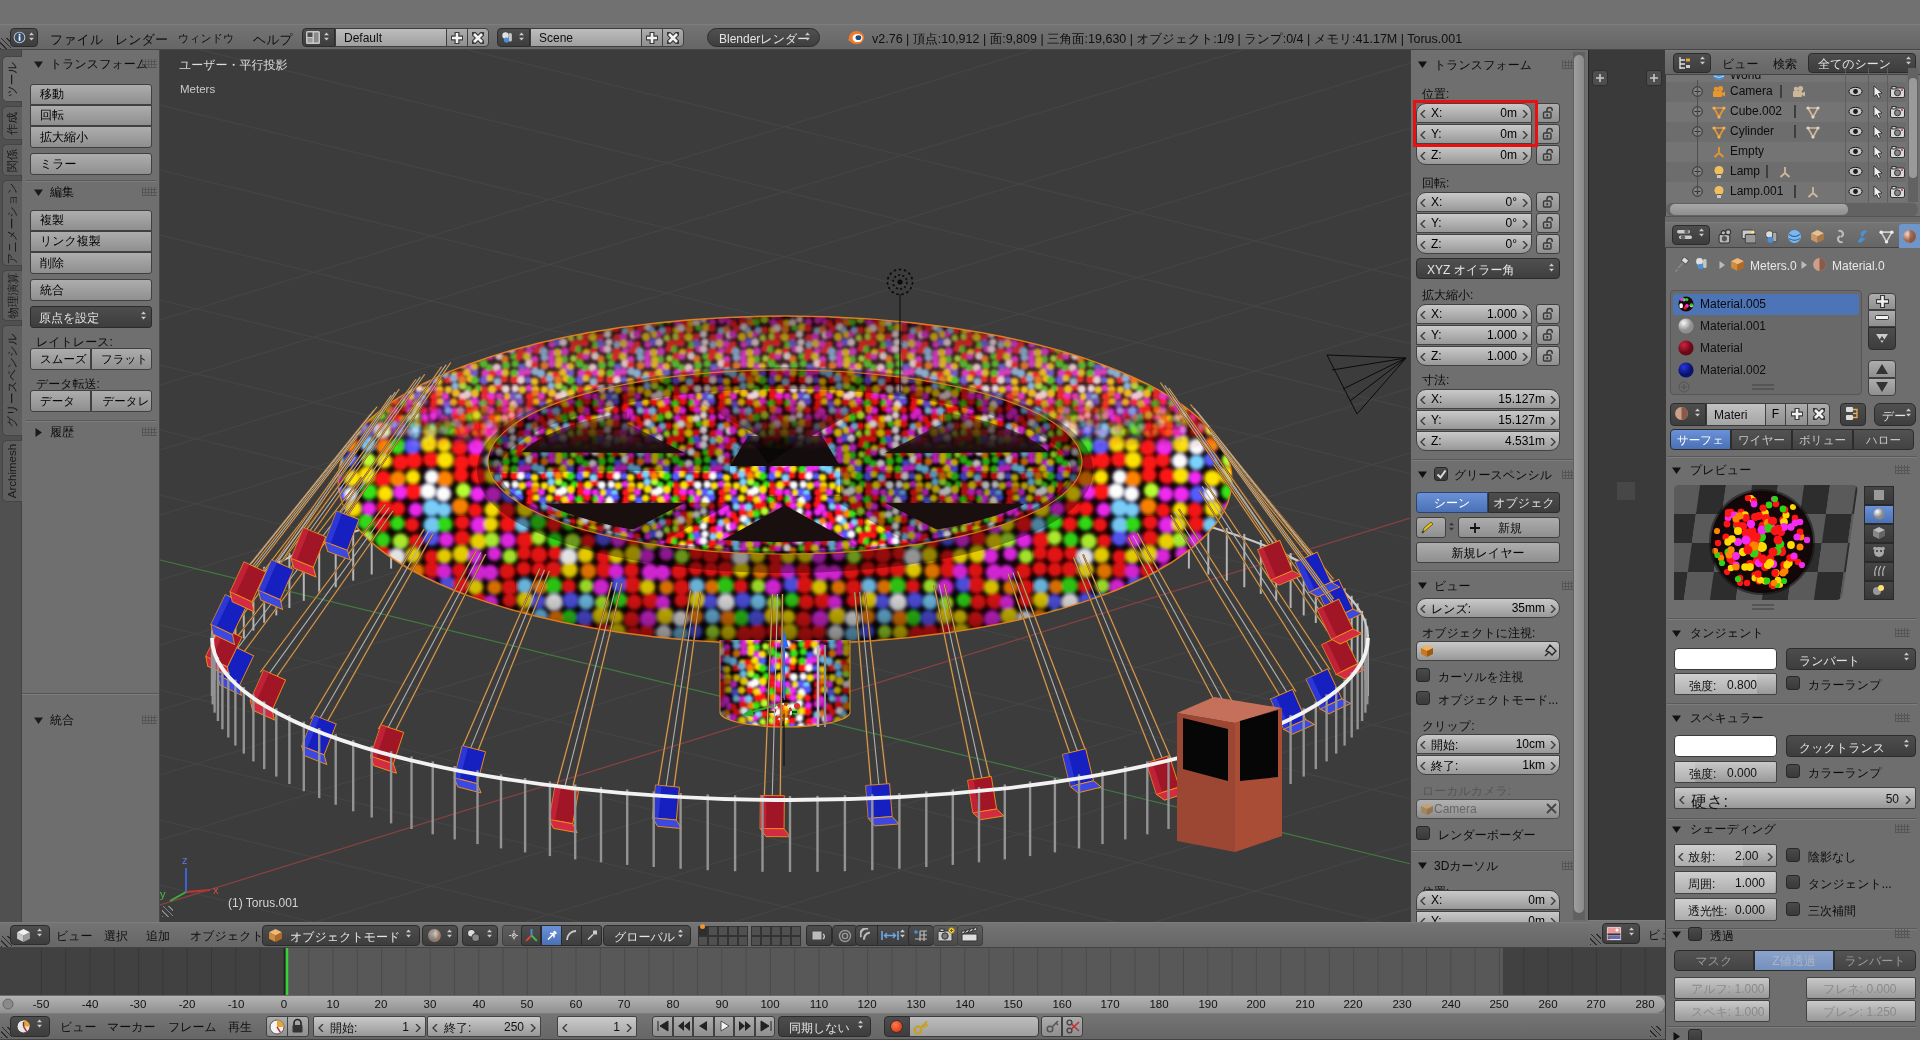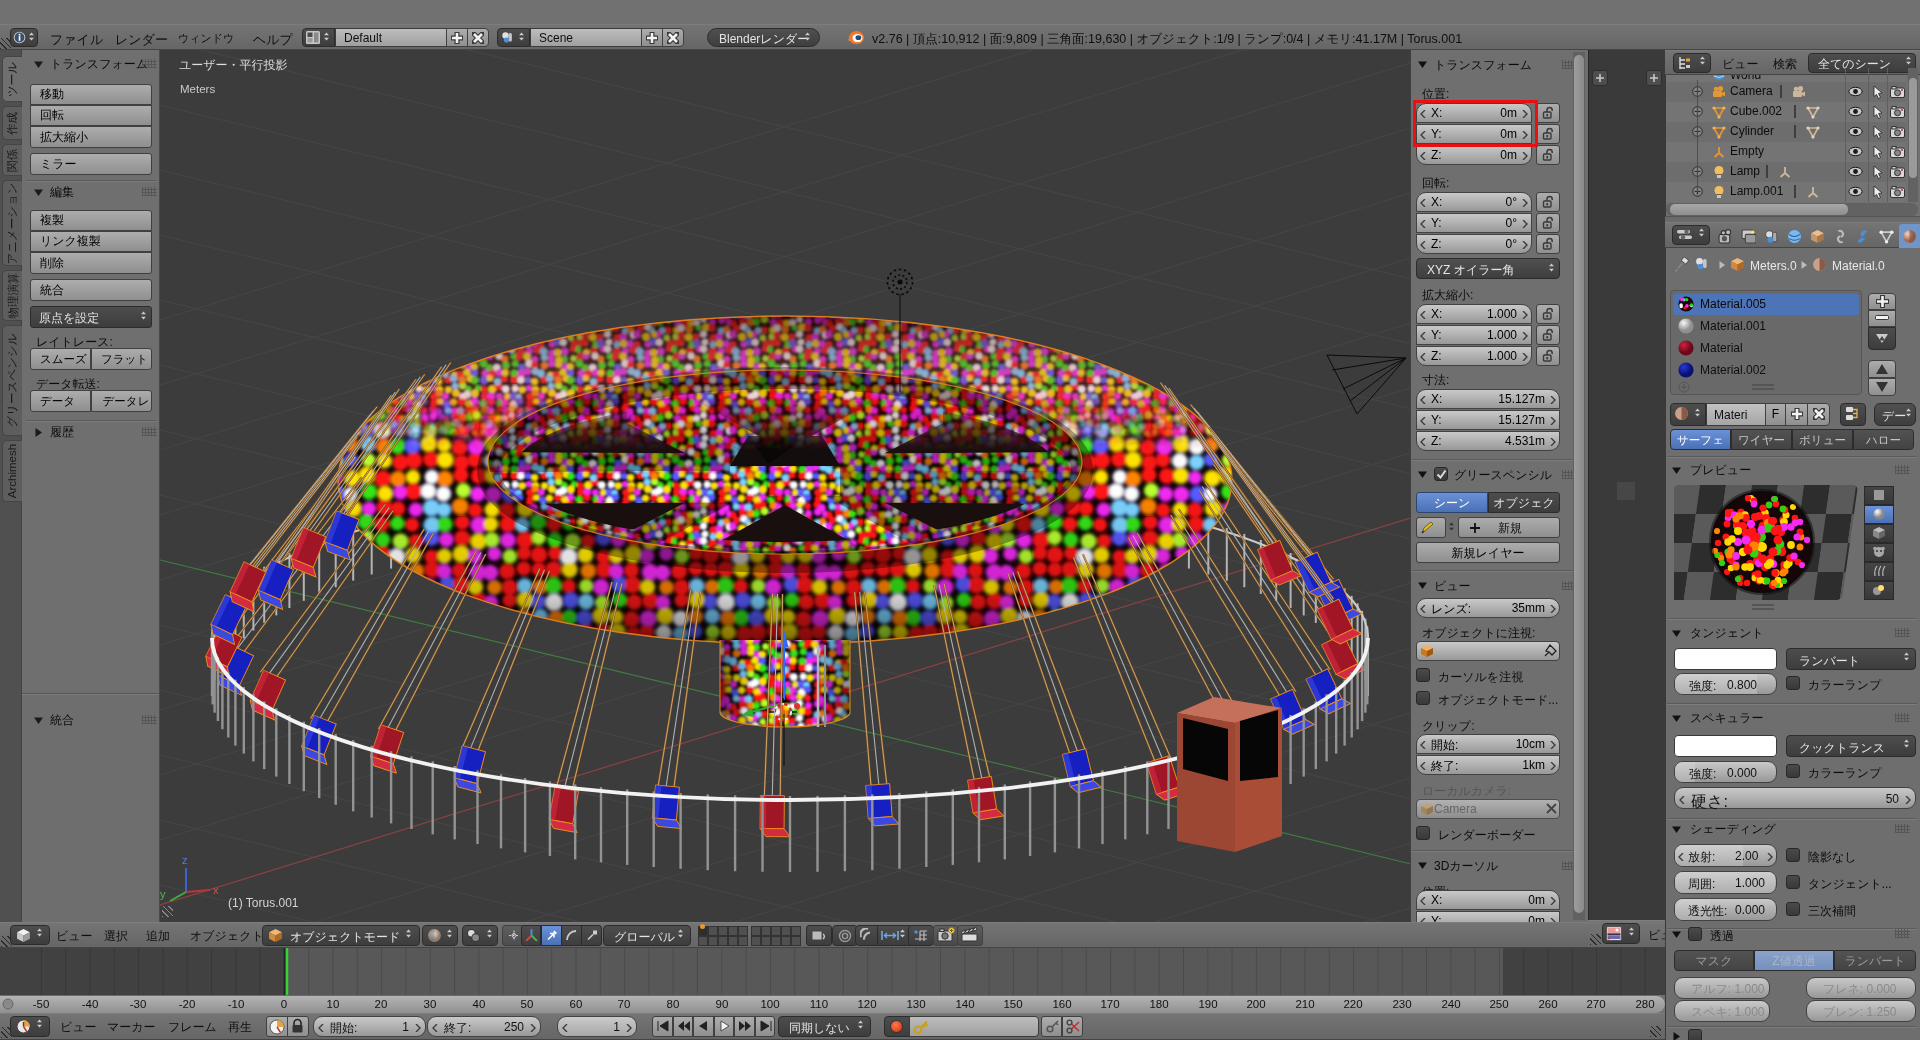--- a/index.html
+++ b/index.html
@@ -3,21 +3,21 @@
 *{margin:0;padding:0;box-sizing:border-box}
 html,body{width:1920px;height:1040px;overflow:hidden;background:#717171;
  font-family:"Liberation Sans",sans-serif}
 #root{position:absolute;left:0;top:0;width:1920px;height:1040px}
 .abs{position:absolute}
 .t{position:absolute;font-size:12px;color:#0f0f0f;white-space:nowrap}
 .tw{position:absolute;font-size:12px;color:#e4e4e4;white-space:nowrap}
 .hdr{background:linear-gradient(#747474,#666);border-top:1px solid #7d7d7d;border-bottom:1px solid #454545}
 .btn{position:absolute;background:linear-gradient(#adadad,#8f8f8f);border:1px solid #404040;border-radius:3px;
  font-size:12px;color:#000;text-align:center}
-.pill{position:absolute;background:linear-gradient(#c9c9c9,#989898);border:1px solid #424242;border-radius:9px;
+.pill{position:absolute;background:linear-gradient(#c9c9c9,#989898);border:1px solid #424242;border-radius:2px;
  font-size:12px;color:#000}
 .dark{position:absolute;background:linear-gradient(#4d4d4d,#3d3d3d);border:1px solid #2c2c2c;border-radius:3px;
  font-size:12px;color:#e0e0e0}
 .darkpill{position:absolute;background:linear-gradient(#505050,#3e3e3e);border:1px solid #2c2c2c;border-radius:10px;
  font-size:12px;color:#e0e0e0}
 .chk{position:absolute;width:14px;height:14px;background:linear-gradient(#4a4a4a,#393939);border:1px solid #282828;border-radius:3px}
 .phead{position:absolute;font-size:12px;color:#0c0c0c;white-space:nowrap}
 .grip{position:absolute;width:15px;height:9px;opacity:.5;
  background:repeating-linear-gradient(90deg,#3f3f3f 0 1px,transparent 1px 3px),repeating-linear-gradient(0deg,#3f3f3f 0 1px,transparent 1px 3px)}
 .sep{position:absolute;height:2px;border-top:1px solid #5a5a5a;border-bottom:1px solid #7d7d7d}

